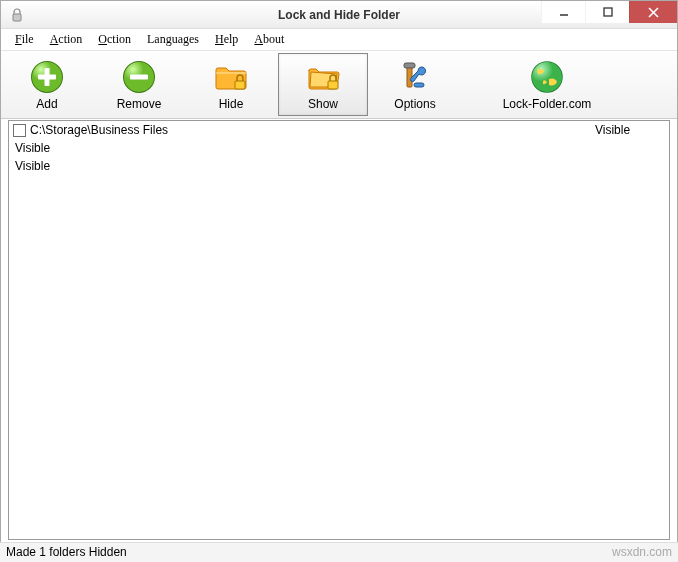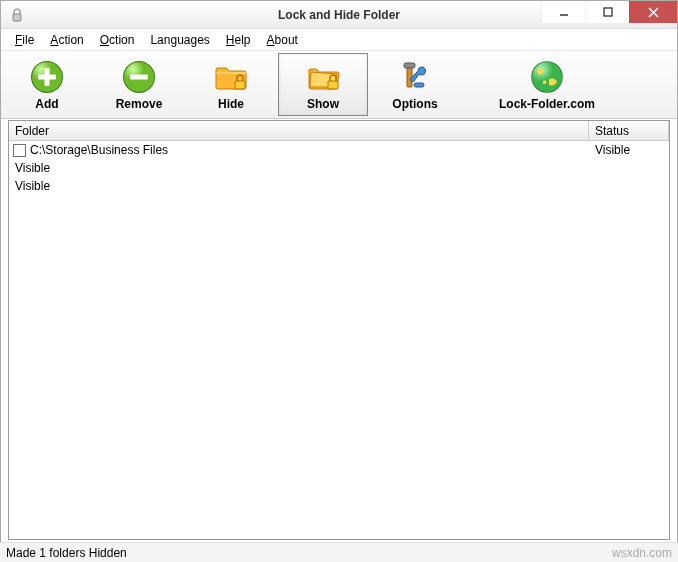--- a/index.html
+++ b/index.html
@@ -39,39 +39,40 @@
     font-size: 11px; color:#333;
     background:#fff;
   }
   .win-btn.close { background:#c75050; color:#fff; width:48px; font-size:13px; }
   .menubar {
     height: 22px;
     background: #fff;
     display:flex; align-items:center;
     padding: 0 6px;
     border-bottom: 1px solid #e5e5e5;
+    font-family: Liberation Serif, serif;
   }
   .menu-item {
     padding: 2px 8px;
     font-size: 12px;
     color:#000;
   }
   .menu-item .ul { text-decoration: underline; }
   .toolbar {
     height: 68px;
     background: linear-gradient(#fefefe, #f1f1f1);
     border-bottom: 1px solid #ccc;
     display:flex;
     align-items:stretch;
   }
   .tbutton {
     width: 90px;
     display:flex; flex-direction:column;
     align-items:center; justify-content:center;
-    font-size:12px; font-weight:bold; color:#000;
+    font-size:12px; font-weight:normal; color:#000;
     border:1px solid transparent;
     margin:2px 1px;
   }
   .tbutton.wide { width: 170px; }
   .tbutton.selected {
     border:1px solid #888;
     background: linear-gradient(#fff, #e8e8e8);
     box-shadow: inset 0 0 3px rgba(0,0,0,0.1);
   }
   .tbutton .ticon { width:36px; height:36px; margin-bottom:2px; }
@@ -114,21 +115,21 @@
   .chk.checked::after { content:"✓"; color:#000; font-weight:bold; transform:translateY(-1px); }
   .statusbar {
     position:absolute;
     left:0; right:0; bottom:0;
     height:20px;
     padding: 2px 6px;
     background:#f4f4f4;
     font-size:12px;
     color:#000;
     border-top:1px solid #ddd;
-    display:flex; align-items:center; justify-content:space-between;
+    display:flex; justify-content:space-between;
   }
   .watermark { color:#aaa; font-size:12px; }
 </style>
 </head>
 <body>
 
 <div class="titlebar">
   <span class="app-icon">
     <svg viewBox="0 0 16 16" width="16" height="16">
       <rect x="4" y="7" width="8" height="7" rx="1" fill="#c9c9c9" stroke="#888"></rect>
@@ -246,24 +247,20 @@
         <path d="M8 11 Q12 8 15 12 Q13 16 9 15 Z" fill="#ffd54a"></path>
         <path d="M20 20 Q26 18 28 23 Q25 28 20 26 Z" fill="#ffd54a"></path>
         <path d="M14 22 Q16 20 18 23 Q16 26 14 25 Z" fill="#ffd54a"></path>
       </svg>
     </span>
     <span>Lock-Folder.com</span>
   </div>
 </div>
 
 <div class="content-wrap">
-  <div class="list-header">
-    <div class="col col-folder">Folder</div>
-    <div class="col col-status">Status</div>
-  </div>
   <div class="list-body">
     <div class="row">
       <div class="cell-folder">
         <span class="chk"></span>
         <span>C:\Storage\Business Files</span>
       </div>
       <div class="cell-status">Visible</div>
     </div>
     <div class="row">
       <div class="cell-status">Visible</div>

